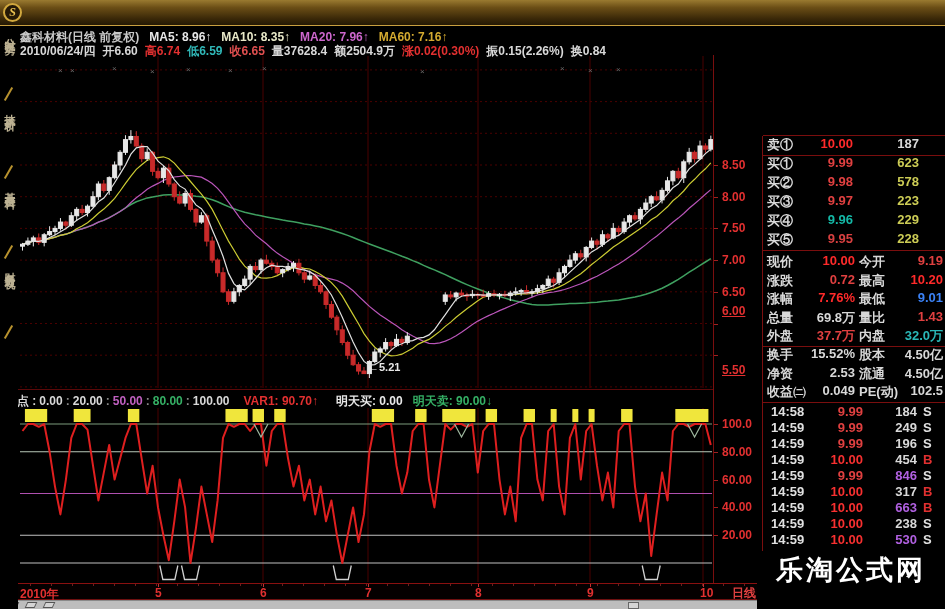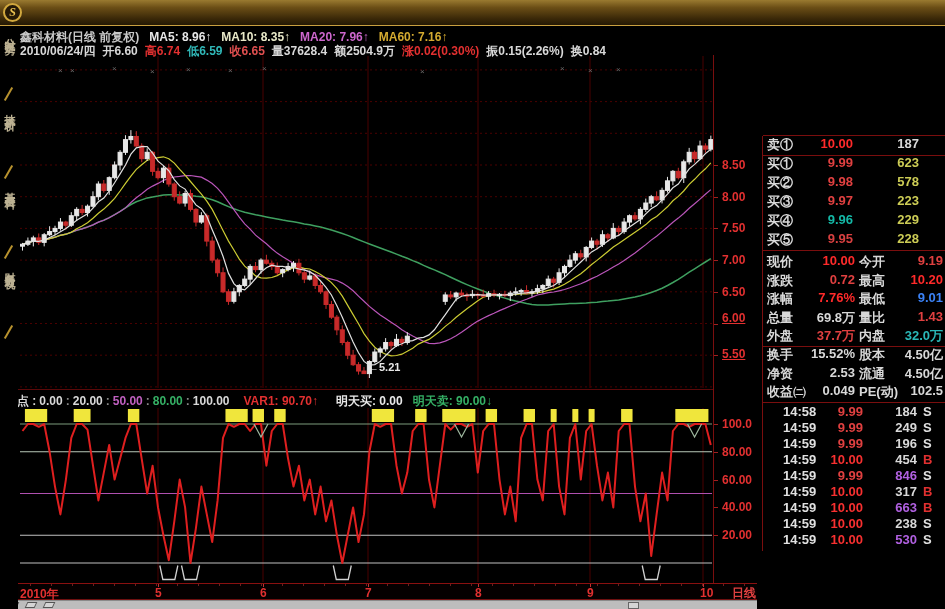--- a/index.html
+++ b/index.html
@@ -22,21 +22,21 @@
   .side-sep{position:absolute;left:1px;width:15px;height:2px;background:#b8922e;transform:rotate(-60deg)}
   svg{position:absolute;z-index:1;display:block}
   #axis-col{position:absolute;left:713px;top:55px;width:58px;height:545px;z-index:2;border-left:1px solid #7a0e0e}
   .axis-label{position:absolute;left:8px;font:bold 12px "Liberation Sans",sans-serif;color:#e23030;white-space:nowrap}
   .axis-tick{position:absolute;left:0;width:4px;height:1px;background:#a02020}
   #right-panel{position:absolute;left:763px;top:55px;width:182px;height:554px;background:#000;z-index:3}
   .rp-row{position:absolute;left:0;width:182px;height:17px}
   .rp-row span{position:absolute;font:bold 13px "Liberation Sans",sans-serif;white-space:nowrap}
   .cl{left:4px;color:#d8d8d8}.cp{left:38px;width:52px;text-align:right}.cv{left:98px;width:58px;text-align:right}
   .sl{color:#d8d8d8}.sl1{left:4px}.sv1{left:36px;width:56px;text-align:right}.sl2{left:96px}.sv2{left:124px;width:56px;text-align:right}
-  .tt{left:20px;color:#e0e0e0}.tp{left:52px;width:48px;text-align:right}.tv{left:102px;width:52px;text-align:right}.ts{left:160px;width:18px}
+  .tt{left:8px;color:#e0e0e0}.tp{left:52px;width:48px;text-align:right}.tv{left:102px;width:52px;text-align:right}.ts{left:160px;width:18px}
   .rline{position:absolute;left:0;width:182px;height:1px;background:#7a0e0e}
   .vline{position:absolute;width:1px;background:#7a0e0e;z-index:2}
   .hline{position:absolute;height:1px;background:#5a0a0a;z-index:2}
   #ind-header{position:absolute;left:5px;top:391px;height:14px;white-space:nowrap;z-index:3}
   #month-axis{position:absolute;left:0;top:583px;width:762px;height:17px;background:#050000;
     border-top:1px solid #8a1010;border-bottom:1px solid #701010;z-index:2}
   .month-label{position:absolute;top:2px;font:bold 12px "Liberation Sans",sans-serif;color:#e23030}
   .mtick{position:absolute;top:0;width:1px;height:3px;background:#c03030}
   .mtick2{position:absolute;top:0;width:1px;height:2px;background:#6a2020}
   #bottom-strip{position:absolute;left:0;top:600px;width:945px;height:9px;background:#bdbdbd;z-index:3;border-top:1px solid #8a8a8a}
@@ -395,23 +395,23 @@
       <span class="axis-label" style="top: 103px;">8.50</span>
       <div class="axis-tick" style="top: 110px;"></div>
       <span class="axis-label" style="top: 134.7px;">8.00</span>
       <div class="axis-tick" style="top: 141.7px;"></div>
       <span class="axis-label" style="top: 166.4px;">7.50</span>
       <div class="axis-tick" style="top: 173.4px;"></div>
       <span class="axis-label" style="top: 198.1px;">7.00</span>
       <div class="axis-tick" style="top: 205.1px;"></div>
       <span class="axis-label" style="top: 229.8px;">6.50</span>
       <div class="axis-tick" style="top: 236.8px;"></div>
-      <span class="axis-label" style="top: 256px; text-decoration: underline;">6.00</span>
+      <span class="axis-label" style="top: 249px; text-decoration: underline;">6.00</span>
       <div class="axis-tick" style="top: 268.5px;"></div>
-      <span class="axis-label" style="top: 292px; text-decoration: underline;">5.50</span>
+      <span class="axis-label" style="top: 308px; text-decoration: underline;">5.50</span>
       <div class="axis-tick" style="top: 300.2px;"></div>
       <span class="axis-label" style="top: 362px;">100.0</span>
       <div class="axis-tick" style="top: 369px;"></div>
       <span class="axis-label" style="top: 389.8px;">80.00</span>
       <div class="axis-tick" style="top: 396.8px;"></div>
       <span class="axis-label" style="top: 417.6px;">60.00</span>
       <div class="axis-tick" style="top: 424.6px;"></div>
       <span class="axis-label" style="top: 445.4px;">40.00</span>
       <div class="axis-tick" style="top: 452.4px;"></div>
       <span class="axis-label" style="top: 473.2px;">20.00</span>
@@ -624,14 +624,15 @@
   <div id="djx">日线</div>
 
   <div id="bottom-strip">
     <div class="scribble" style="left:8px"></div>
     <div class="scribble" style="left:26px"></div>
     <div class="scribble" style="left:44px"></div>
     <div class="hbox"></div>
   </div>
 
   <div id="watermark">
+    <div id="wm1">乐淘公式网</div>
   </div>
 </div>
 
 </body></html>

